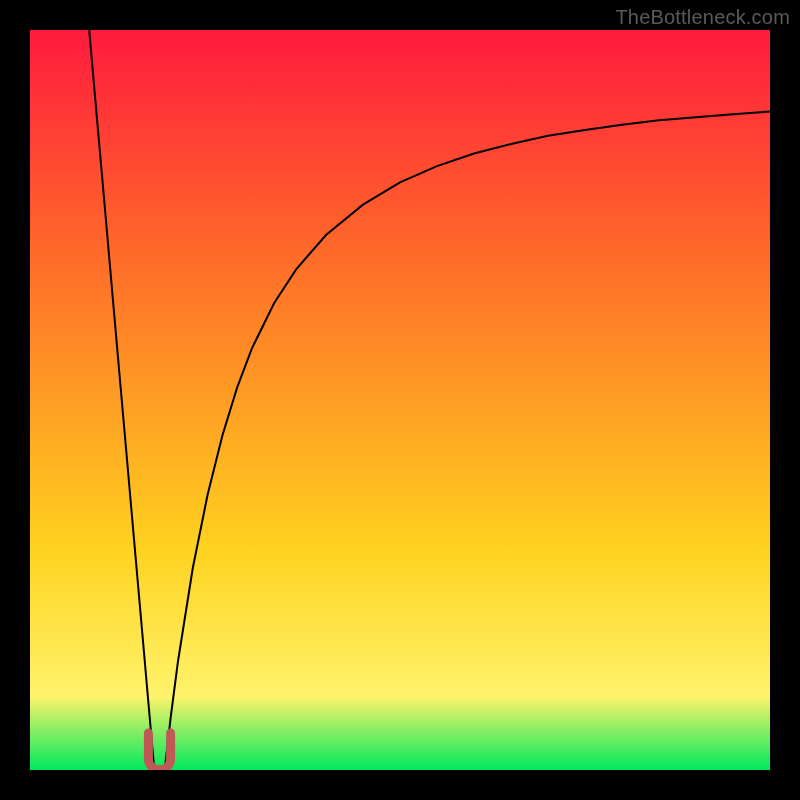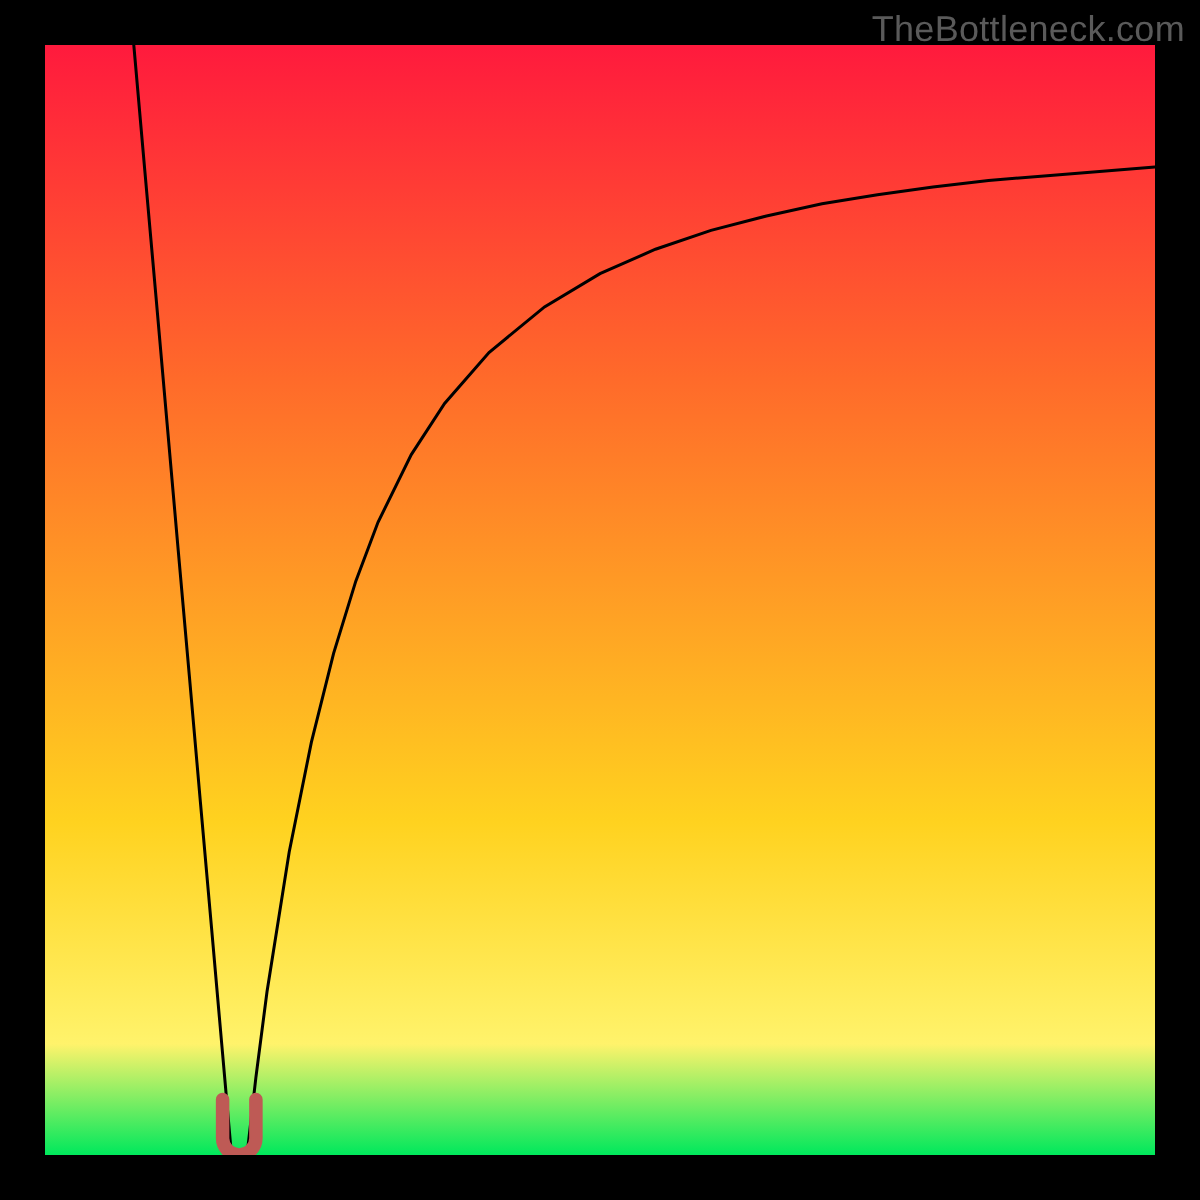--- a/index.html
+++ b/index.html
@@ -27,21 +27,21 @@
   }
   .plot svg {
     display: block;
     width: 740px;
     height: 740px;
   }
   .watermark {
     position: absolute;
     top: 6px;
     right: 10px;
-    font-size: 24px;
+    font-size: 20px;
     font-weight: 400;
     color: #5a5a5a;
     letter-spacing: 0.2px;
     user-select: none;
   }
 </style>
 </head>
 <body>
 
 <div class="frame">

